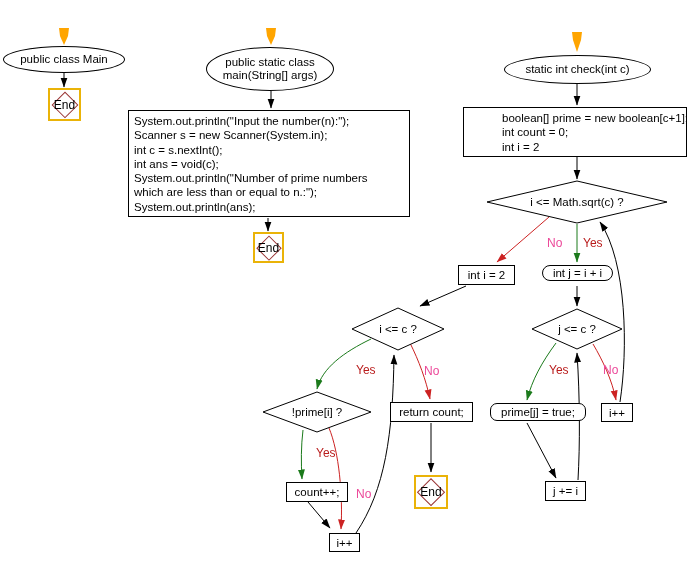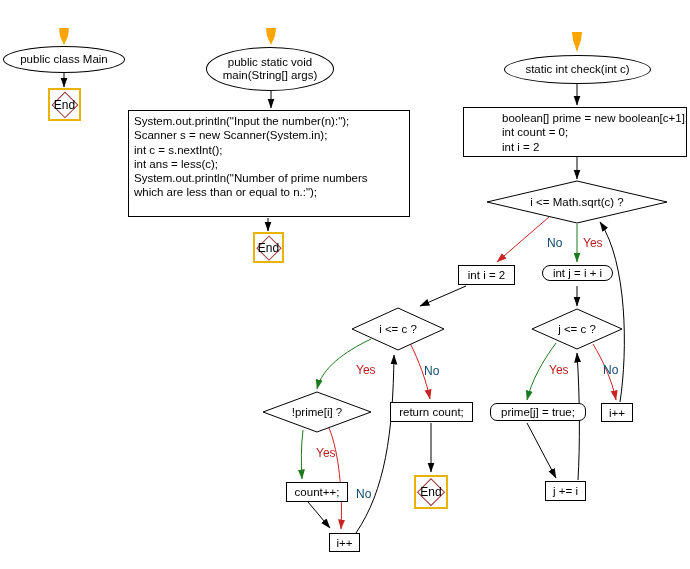--- a/index.html
+++ b/index.html
@@ -20,21 +20,21 @@
   .node-box{
     position:absolute;z-index:2;background:#fff;border:1px solid #000;
     font-size:11.5px;display:flex;align-items:center;justify-content:center;
     white-space:nowrap;box-sizing:border-box;
   }
   .diamond-label{
     position:absolute;z-index:3;text-align:center;font-size:11.5px;white-space:nowrap;
   }
   .edge-label{position:absolute;z-index:3;font-size:12px;white-space:nowrap;}
   .green{color:#b91c1c;}
-  .red{color:#0c4a6e;}
+  .red{color:#ec4899;}
   .terminator{position:absolute;z-index:2;background:#fff;border:2px solid #eab308;box-sizing:border-box;}
   .term-diamond{
     position:absolute;left:50%;top:50%;width:66%;height:66%;
     border:1px solid #993333;transform:translate(-50%,-50%) rotate(45deg);box-sizing:border-box;
   }
   .term-text{
     position:absolute;left:0;top:50%;width:100%;transform:translateY(-50%);
     text-align:center;font-size:12px;color:#000;
   }
 </style>
@@ -92,30 +92,31 @@
 
   <div class="ellipse" style="left:3px;top:46px;width:122px;height:27px;">
     <span>public class Main</span>
   </div>
   <div class="terminator" style="left:48px;top:88px;width:33px;height:33px;">
     <span class="term-diamond"></span>
     <span class="term-text">End</span>
   </div>
 
   <div class="ellipse" style="left:206px;top:47px;width:128px;height:44px;">
-    <span>public static void</span>
+    <span>public static class</span>
     <span>main(String[] args)</span>
   </div>
   <div class="code-box" style="left:128px;top:110px;width:282px;height:107px;">
     <div>System.out.println("Input the number(n):");</div>
     <div>Scanner s = new Scanner(System.in);</div>
     <div>int c = s.nextInt();</div>
-    <div>int ans = less(c);</div>
+    <div>int ans = void(c);</div>
     <div>System.out.println("Number of prime numbers</div>
     <div>which are less than or equal to n.:");</div>
+    <div>System.out.println(ans);</div>
   </div>
   <div class="terminator" style="left:253px;top:232px;width:31px;height:31px;">
     <span class="term-diamond"></span>
     <span class="term-text">End</span>
   </div>
 
   <div class="ellipse" style="left:504px;top:55px;width:147px;height:29px;">
     <span>static int check(int c)</span>
   </div>
   <div class="code-box" style="left:463px;top:107px;width:224px;height:50px;padding-left:38px;">

